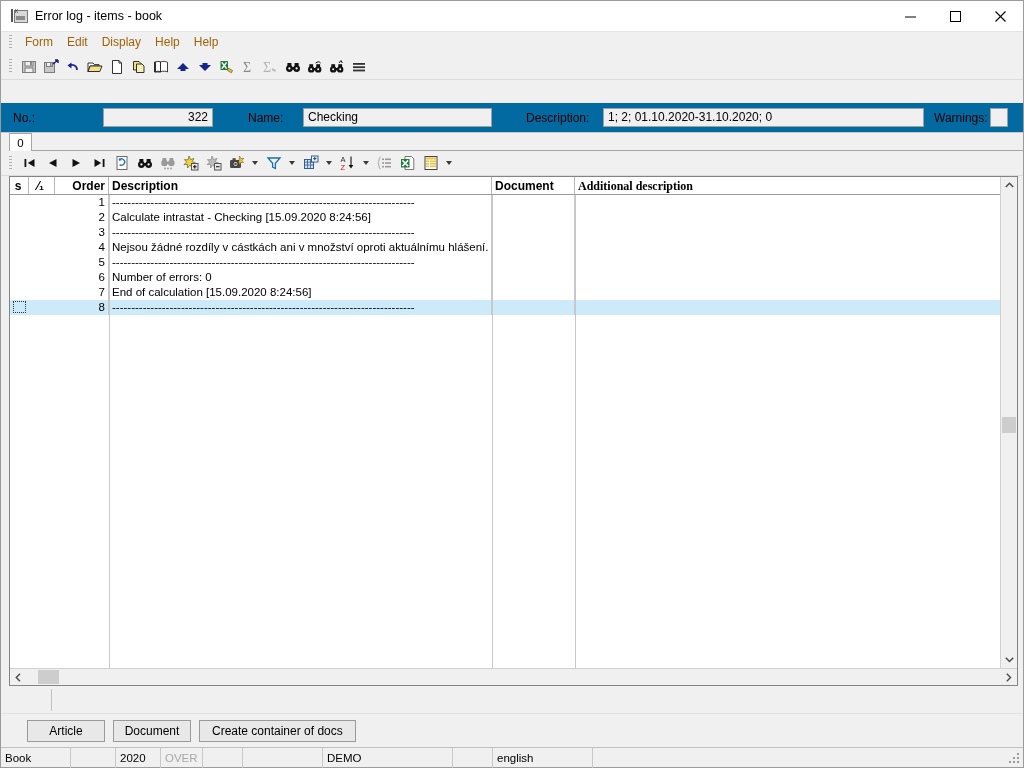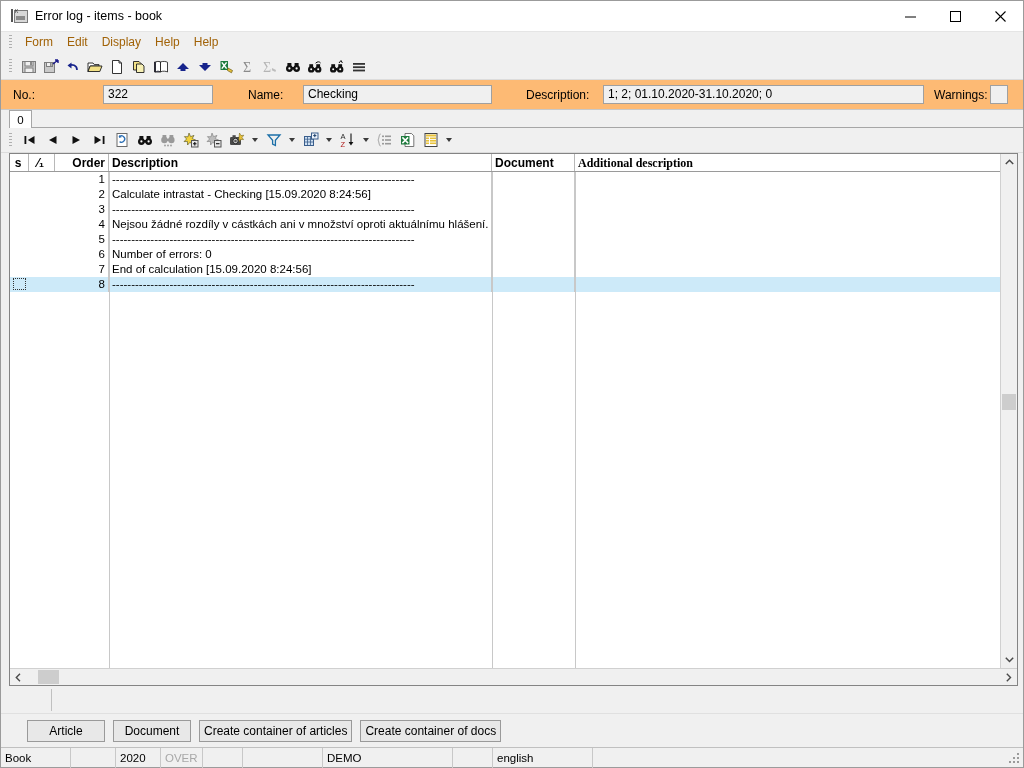--- a/index.html
+++ b/index.html
@@ -59,33 +59,34 @@
     height:25px;flex:0 0 25px;background:#f0f0f0;
     display:flex;align-items:center;padding-left:8px;
     border-bottom:1px solid #dcdcdc;
   }
   .tbtn{
     width:22px;height:22px;display:flex;align-items:center;justify-content:center;
     flex:0 0 22px;
   }
   
   .formrow{
-    height:30px;flex:0 0 30px;background:#fdba74;
+    height:30px;flex:0 0 30px;background:#0369a1;
     display:flex;align-items:center;
     border-bottom:1px solid #c8c8c8;
     box-sizing:border-box;
+    margin-top:23px;
   }
   .flabel{font-size:12px;color:#000;}
   .finput{
     box-sizing:border-box;
     height:19px;background:#f0f0f0;border:1px solid #a0a0a0;
     font-family:"Liberation Sans", sans-serif;font-size:12px;color:#000;
     padding:1px 4px;line-height:15px;white-space:nowrap;overflow:hidden;
   }
-  .finput.num{}
+  .finput.num{text-align:right;}
   
   .tabstrip{
     height:18px;flex:0 0 18px;background:#f0f0f0;position:relative;
     display:flex;align-items:flex-end;padding-left:8px;
   }
   .tab{
     box-sizing:border-box;
     height:18px;min-width:23px;padding:0 7px;
     background:#ffffff;border:1px solid #a6a6a6;border-bottom:none;
     display:flex;align-items:center;justify-content:center;
@@ -195,21 +196,21 @@
   .btnbar{
     height:33px;flex:0 0 33px;background:#f0f0f0;
     display:flex;align-items:center;padding-left:26px;
     box-sizing:border-box;
   }
   .btn{
     box-sizing:border-box;
     height:22px;background:#e8e8e8;border:1px solid #9a9a9a;
     font-family:"Liberation Sans", sans-serif;font-size:12px;color:#000;
     display:flex;align-items:center;justify-content:center;
-    margin-right:8px;padding:0 4px;line-height:18px;
+    margin-right:8px;padding:0 12px;line-height:18px;
   }
   .btn.w1{width:78px;}
   .btn.w2{width:78px;}
   
   .statusbar{
     height:20px;flex:0 0 20px;background:#f0f0f0;
     border-top:1px solid #c0c0c0;
     display:flex;align-items:center;
     font-size:11.5px;
     box-sizing:border-box;
@@ -695,21 +696,20 @@
   </div>
 
   <div class="subpanel">
     <div class="subcell a"></div>
     <div class="subcell b"></div>
   </div>
 
   <div class="btnbar">
     <div class="btn w1">Article</div>
     <div class="btn w2">Document</div>
-    <div class="btn">Create container of articles</div>
     <div class="btn">Create container of docs</div>
   </div>
 
   <div class="statusbar" id="statusbar">
       <div class="scell" style="width: 70px;">Book</div>
       <div class="scell" style="width: 45px;"></div>
       <div class="scell" style="width: 45px;">2020</div>
       <div class="scell dim" style="width: 42px;">OVER</div>
       <div class="scell" style="width: 40px;"></div>
       <div class="scell" style="width: 80px;"></div>

